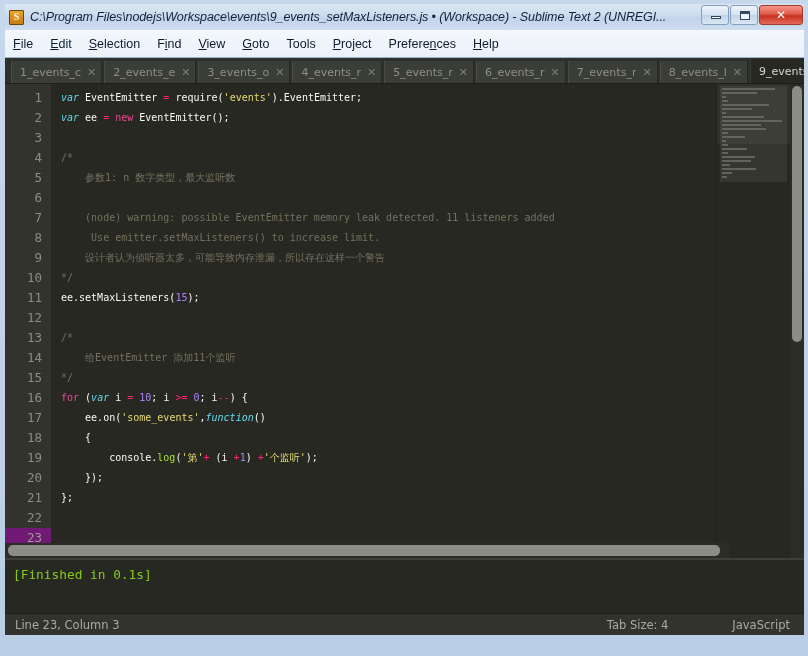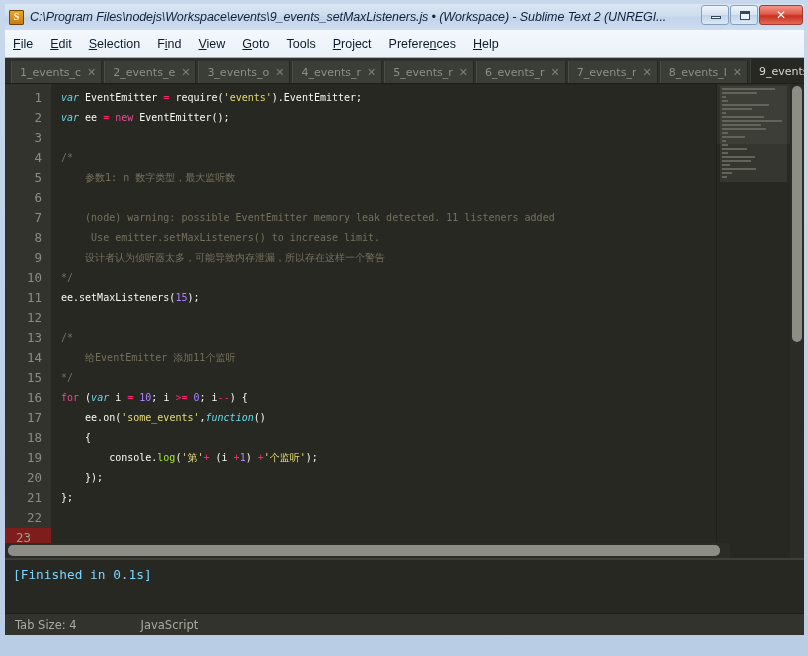--- a/index.html
+++ b/index.html
@@ -192,23 +192,22 @@
   }
   .gutter .ln {
     height: 20px;
     line-height: 20px;
     font-family: "DejaVu Sans Mono", monospace;
     font-size: 12.5px;
     color: #8b8d82;
     padding-right: 9px;
   }
   .gutter .ln.cur {
-    background: #7f1d1d;
+    background: #701a75;
     color: #9b9d92;
-    text-align: center;
   }
 
   .code {
     flex: 1 1 auto;
     position: relative;
     padding-top: 4px;
     padding-left: 10px;
     overflow: hidden;
   }
   .code .line {
@@ -290,21 +289,21 @@
   
   .console {
     height: 55px;
     background: #272822;
     border-top: 2px solid #3e3f38;
     padding: 7px 0 0 8px;
   }
   .console .out {
     font-family: "DejaVu Sans Mono", monospace;
     font-size: 12.8px;
-    color: #7dd3fc;
+    color: #84cc16;
     white-space: pre;
   }
 
   
   .statusbar {
     height: 22px;
     background: #32332c;
     border-top: 1px solid #1f201b;
     display: flex;
     align-items: center;
@@ -474,17 +473,18 @@
     <div class="hscroll">
       <div class="thumb"></div>
     </div>
   </div>
 
   <div class="console">
     <div class="out">[Finished in 0.1s]</div>
   </div>
 
   <div class="statusbar">
+    <div class="left">Line 23, Column 3</div>
     <div class="tabsize">Tab Size: 4</div>
     <div class="syntax">JavaScript</div>
   </div>
 
 </div>
 
 </body></html>

